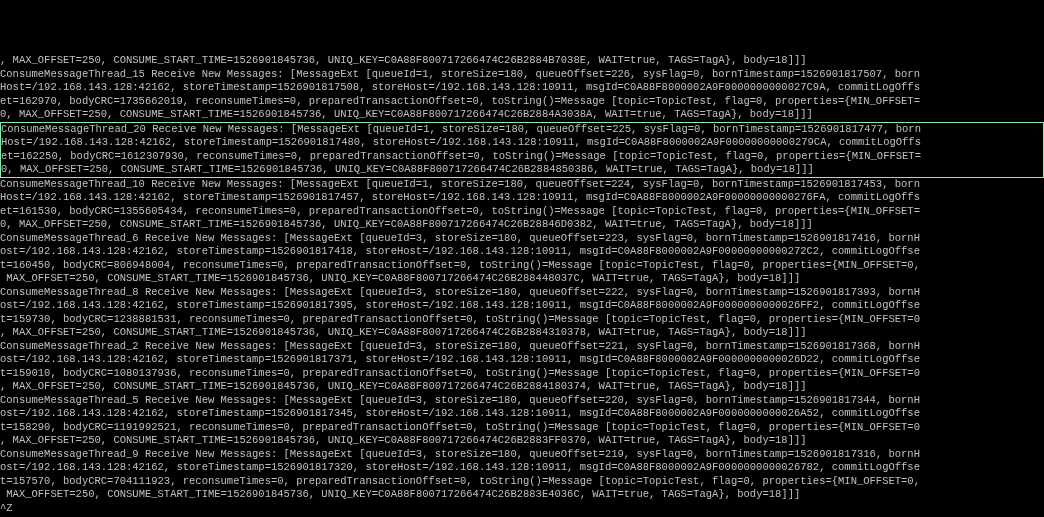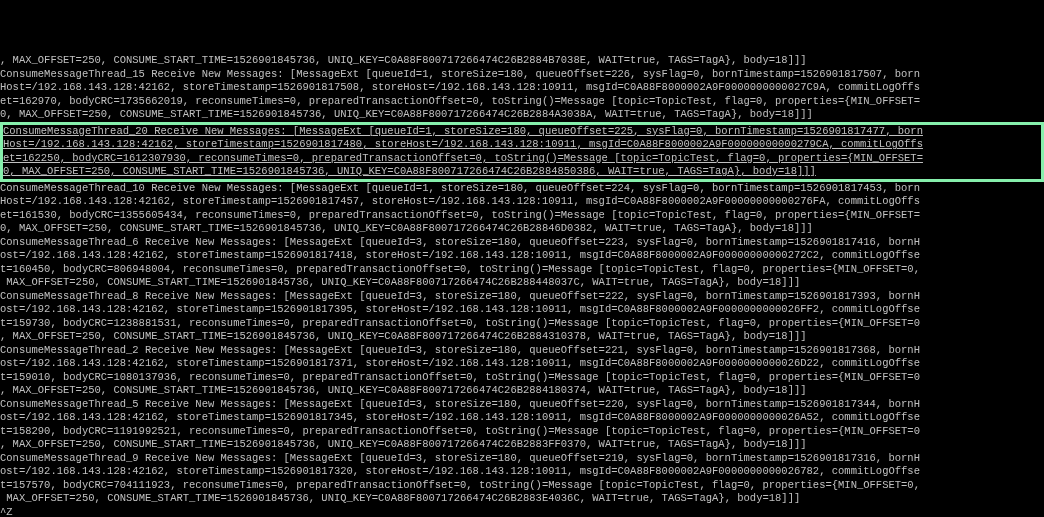--- a/index.html
+++ b/index.html
@@ -13,23 +13,22 @@
     width: 1044px;
     height: 517px;
     overflow: hidden;
     white-space: pre-wrap;
     word-break: break-all;
   }
   .line {
     display: block;
   }
   .highlight-group {
-    border: 3px solid #86efac;
+    border: 1px solid #86efac;
     box-sizing: border-box;
-    text-decoration: underline;
   }
 </style>
 </head>
 <body>
 
 
 
 <span class="line">, MAX_OFFSET=250, CONSUME_START_TIME=1526901845736, UNIQ_KEY=C0A88F800717266474C26B2884B7038E, WAIT=true, TAGS=TagA}, body=18]]]</span><span class="line">ConsumeMessageThread_15 Receive New Messages: [MessageExt [queueId=1, storeSize=180, queueOffset=226, sysFlag=0, bornTimestamp=1526901817507, born</span><span class="line">Host=/192.168.143.128:42162, storeTimestamp=1526901817508, storeHost=/192.168.143.128:10911, msgId=C0A88F8000002A9F0000000000027C9A, commitLogOffs</span><span class="line">et=162970, bodyCRC=1735662019, reconsumeTimes=0, preparedTransactionOffset=0, toString()=Message [topic=TopicTest, flag=0, properties={MIN_OFFSET=</span><span class="line">0, MAX_OFFSET=250, CONSUME_START_TIME=1526901845736, UNIQ_KEY=C0A88F800717266474C26B2884A3038A, WAIT=true, TAGS=TagA}, body=18]]]</span><div class="highlight-group"><span class="line">ConsumeMessageThread_20 Receive New Messages: [MessageExt [queueId=1, storeSize=180, queueOffset=225, sysFlag=0, bornTimestamp=1526901817477, born</span><span class="line">Host=/192.168.143.128:42162, storeTimestamp=1526901817480, storeHost=/192.168.143.128:10911, msgId=C0A88F8000002A9F00000000000279CA, commitLogOffs</span><span class="line">et=162250, bodyCRC=1612307930, reconsumeTimes=0, preparedTransactionOffset=0, toString()=Message [topic=TopicTest, flag=0, properties={MIN_OFFSET=</span><span class="line">0, MAX_OFFSET=250, CONSUME_START_TIME=1526901845736, UNIQ_KEY=C0A88F800717266474C26B2884850386, WAIT=true, TAGS=TagA}, body=18]]]</span></div><span class="line">ConsumeMessageThread_10 Receive New Messages: [MessageExt [queueId=1, storeSize=180, queueOffset=224, sysFlag=0, bornTimestamp=1526901817453, born</span><span class="line">Host=/192.168.143.128:42162, storeTimestamp=1526901817457, storeHost=/192.168.143.128:10911, msgId=C0A88F8000002A9F00000000000276FA, commitLogOffs</span><span class="line">et=161530, bodyCRC=1355605434, reconsumeTimes=0, preparedTransactionOffset=0, toString()=Message [topic=TopicTest, flag=0, properties={MIN_OFFSET=</span><span class="line">0, MAX_OFFSET=250, CONSUME_START_TIME=1526901845736, UNIQ_KEY=C0A88F800717266474C26B28846D0382, WAIT=true, TAGS=TagA}, body=18]]]</span><span class="line">ConsumeMessageThread_6 Receive New Messages: [MessageExt [queueId=3, storeSize=180, queueOffset=223, sysFlag=0, bornTimestamp=1526901817416, bornH</span><span class="line">ost=/192.168.143.128:42162, storeTimestamp=1526901817418, storeHost=/192.168.143.128:10911, msgId=C0A88F8000002A9F00000000000272C2, commitLogOffse</span><span class="line">t=160450, bodyCRC=806948004, reconsumeTimes=0, preparedTransactionOffset=0, toString()=Message [topic=TopicTest, flag=0, properties={MIN_OFFSET=0,</span><span class="line"> MAX_OFFSET=250, CONSUME_START_TIME=1526901845736, UNIQ_KEY=C0A88F800717266474C26B288448037C, WAIT=true, TAGS=TagA}, body=18]]]</span><span class="line">ConsumeMessageThread_8 Receive New Messages: [MessageExt [queueId=3, storeSize=180, queueOffset=222, sysFlag=0, bornTimestamp=1526901817393, bornH</span><span class="line">ost=/192.168.143.128:42162, storeTimestamp=1526901817395, storeHost=/192.168.143.128:10911, msgId=C0A88F8000002A9F0000000000026FF2, commitLogOffse</span><span class="line">t=159730, bodyCRC=1238881531, reconsumeTimes=0, preparedTransactionOffset=0, toString()=Message [topic=TopicTest, flag=0, properties={MIN_OFFSET=0</span><span class="line">, MAX_OFFSET=250, CONSUME_START_TIME=1526901845736, UNIQ_KEY=C0A88F800717266474C26B2884310378, WAIT=true, TAGS=TagA}, body=18]]]</span><span class="line">ConsumeMessageThread_2 Receive New Messages: [MessageExt [queueId=3, storeSize=180, queueOffset=221, sysFlag=0, bornTimestamp=1526901817368, bornH</span><span class="line">ost=/192.168.143.128:42162, storeTimestamp=1526901817371, storeHost=/192.168.143.128:10911, msgId=C0A88F8000002A9F0000000000026D22, commitLogOffse</span><span class="line">t=159010, bodyCRC=1080137936, reconsumeTimes=0, preparedTransactionOffset=0, toString()=Message [topic=TopicTest, flag=0, properties={MIN_OFFSET=0</span><span class="line">, MAX_OFFSET=250, CONSUME_START_TIME=1526901845736, UNIQ_KEY=C0A88F800717266474C26B2884180374, WAIT=true, TAGS=TagA}, body=18]]]</span><span class="line">ConsumeMessageThread_5 Receive New Messages: [MessageExt [queueId=3, storeSize=180, queueOffset=220, sysFlag=0, bornTimestamp=1526901817344, bornH</span><span class="line">ost=/192.168.143.128:42162, storeTimestamp=1526901817345, storeHost=/192.168.143.128:10911, msgId=C0A88F8000002A9F0000000000026A52, commitLogOffse</span><span class="line">t=158290, bodyCRC=1191992521, reconsumeTimes=0, preparedTransactionOffset=0, toString()=Message [topic=TopicTest, flag=0, properties={MIN_OFFSET=0</span><span class="line">, MAX_OFFSET=250, CONSUME_START_TIME=1526901845736, UNIQ_KEY=C0A88F800717266474C26B2883FF0370, WAIT=true, TAGS=TagA}, body=18]]]</span><span class="line">ConsumeMessageThread_9 Receive New Messages: [MessageExt [queueId=3, storeSize=180, queueOffset=219, sysFlag=0, bornTimestamp=1526901817316, bornH</span><span class="line">ost=/192.168.143.128:42162, storeTimestamp=1526901817320, storeHost=/192.168.143.128:10911, msgId=C0A88F8000002A9F0000000000026782, commitLogOffse</span><span class="line">t=157570, bodyCRC=704111923, reconsumeTimes=0, preparedTransactionOffset=0, toString()=Message [topic=TopicTest, flag=0, properties={MIN_OFFSET=0,</span><span class="line"> MAX_OFFSET=250, CONSUME_START_TIME=1526901845736, UNIQ_KEY=C0A88F800717266474C26B2883E4036C, WAIT=true, TAGS=TagA}, body=18]]]</span><span class="line">^Z</span>
 
 

